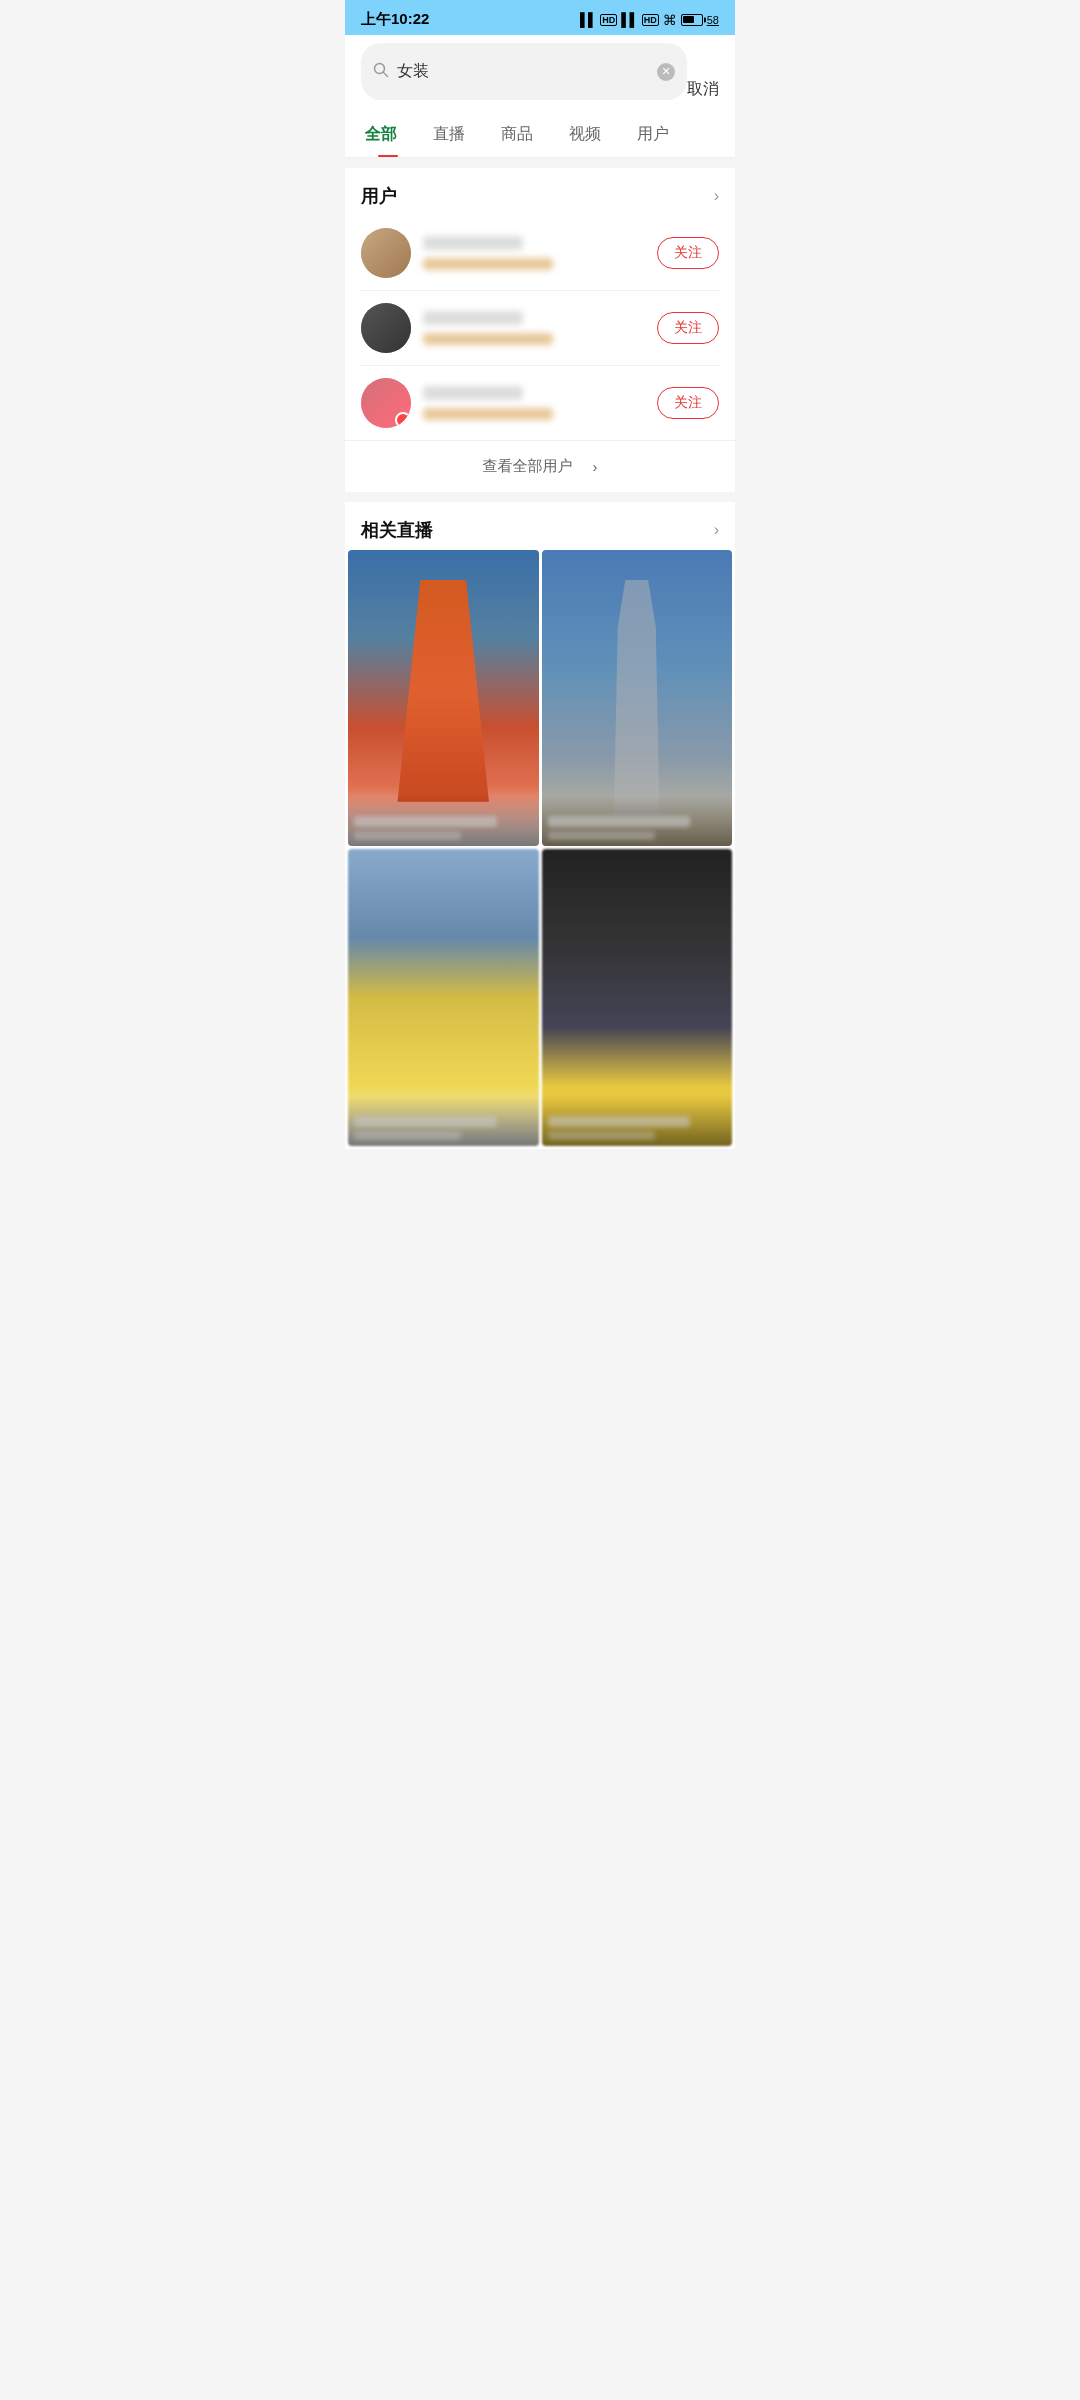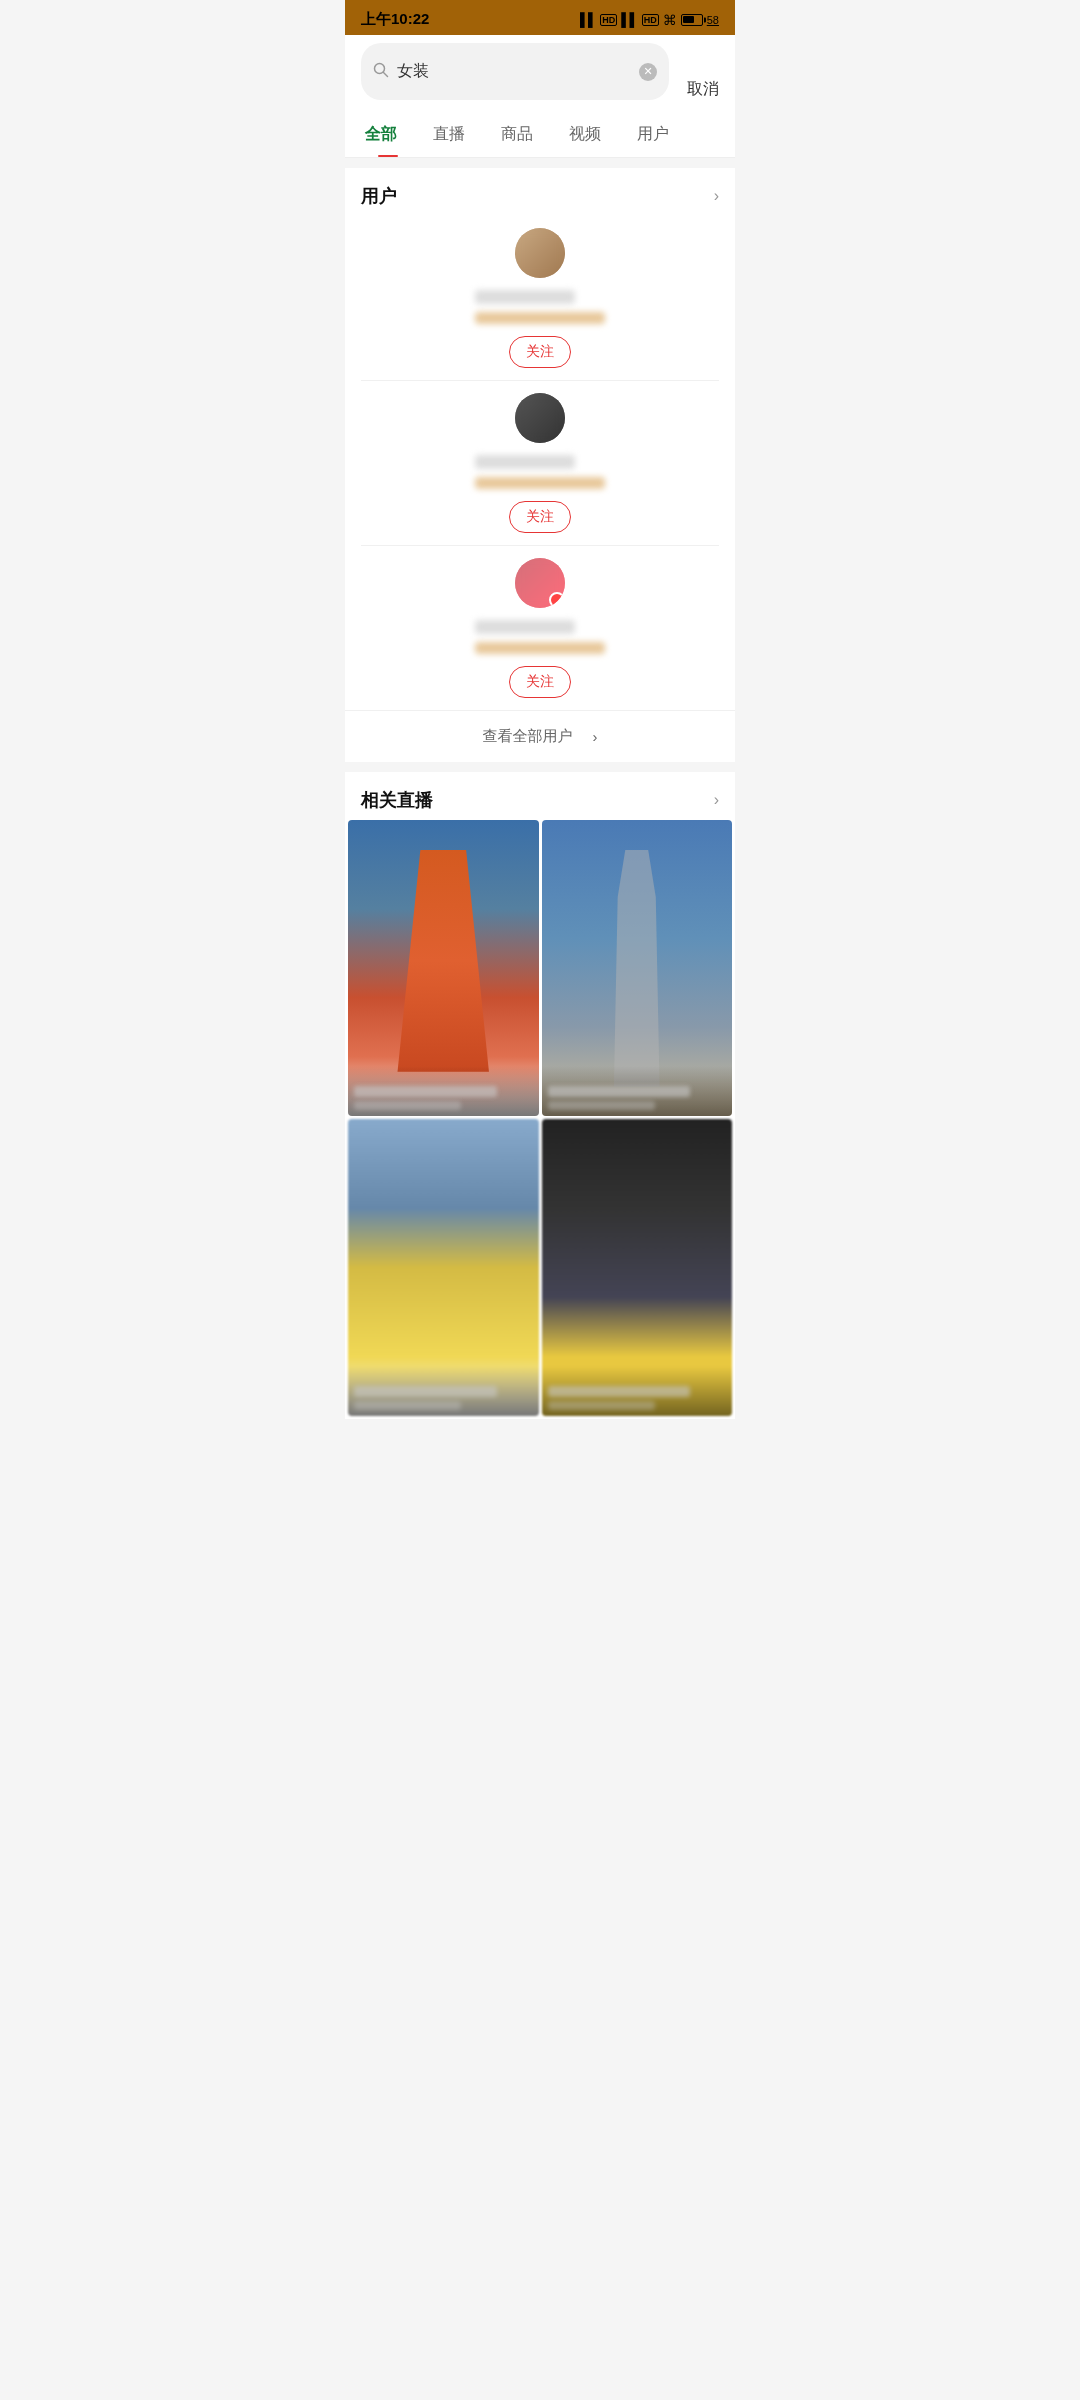--- a/index.html
+++ b/index.html
@@ -7,21 +7,21 @@
     body {
       font-family: -apple-system, "PingFang SC", "Helvetica Neue", Arial, sans-serif;
       background: #f5f5f5;
       width: 390px;
       margin: 0 auto;
       overflow-x: hidden;
     }
 
     
     .status-bar {
-      background: #a16207;
+      background: #7dd3fc;
       padding: 10px 16px 6px;
       display: flex;
       justify-content: space-between;
       align-items: center;
     }
     .status-time {
       font-size: 15px;
       font-weight: 600;
       color: #000;
     }
@@ -60,21 +60,21 @@
       height: 100%;
       width: 65%;
       border-radius: 1px;
     }
 
     
     .search-bar {
       background: #fff;
       padding: 8px 16px 12px;
       display: flex;
-      gap: 18px;
+      gap: 0;
     }
     .search-input-wrapper {
       flex: 1;
       background: #f2f2f2;
       border-radius: 20px;
       display: flex;
       align-items: center;
       padding: 8px 12px;
       gap: 8px;
     }
@@ -165,21 +165,20 @@
     
     .user-list {
       padding: 0 16px;
     }
     .user-item {
       display: flex;
       align-items: center;
       padding: 12px 0;
       border-bottom: 1px solid #f0f0f0;
       gap: 12px;
-      flex-direction: column;
     }
     .user-item:last-child {
       border-bottom: none;
     }
     .user-avatar {
       width: 50px;
       height: 50px;
       border-radius: 50%;
       background: #ccc;
       overflow: hidden;

